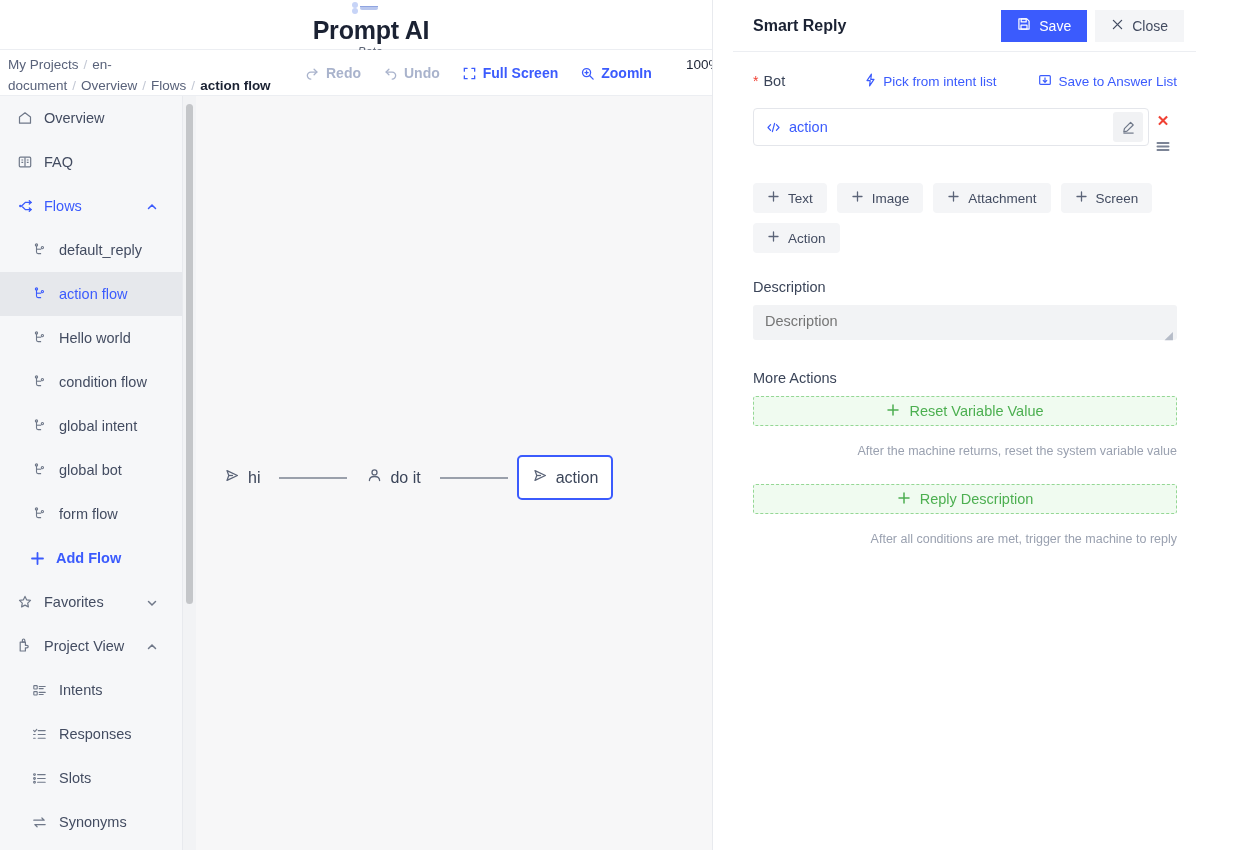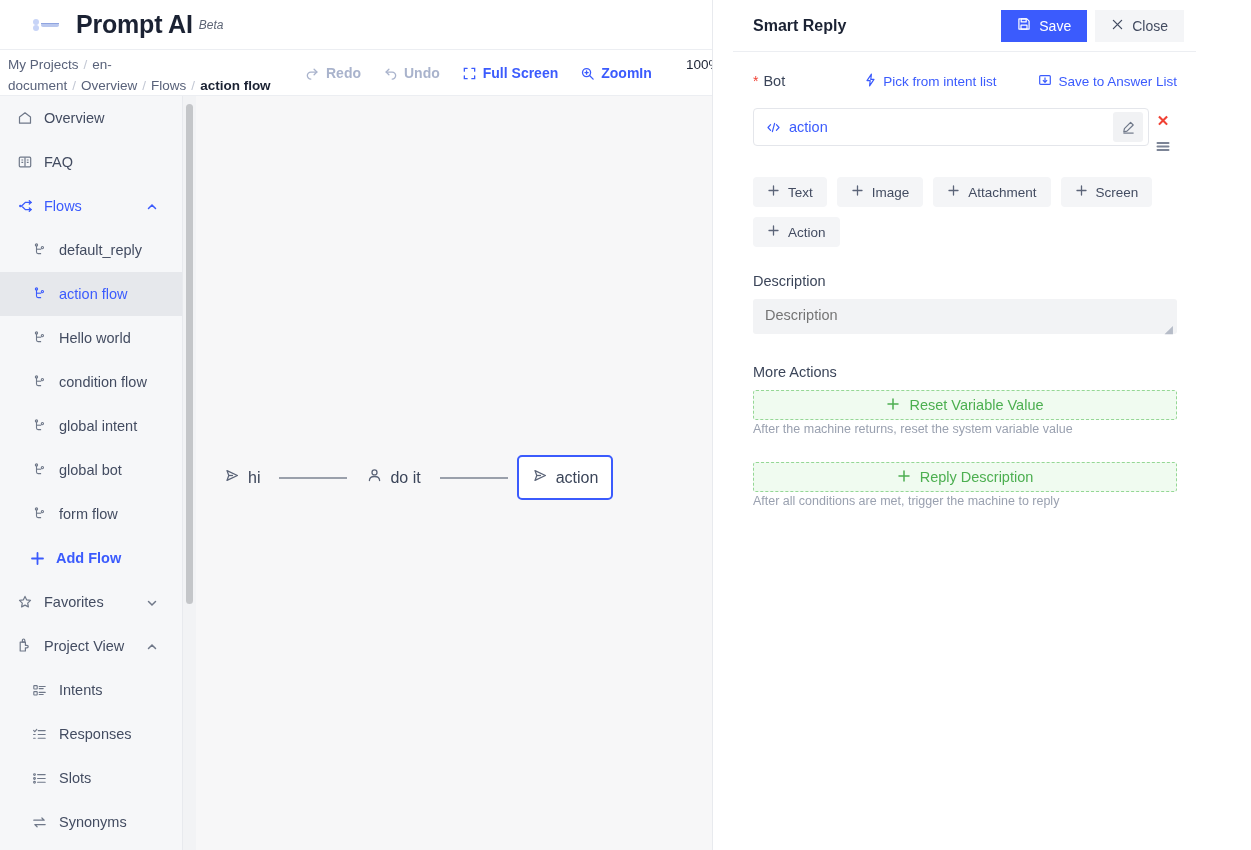--- a/index.html
+++ b/index.html
@@ -8,22 +8,23 @@
     font-family: "Liberation Sans", sans-serif;
     background: #ffffff;
     overflow: hidden;
     color: #3b4559;
   }
   #app { position: relative; width: 1251px; height: 850px; }
 
   
   .topbar {
     position: absolute; left: 0; top: 0; width: 712px; height: 50px;
-    background: #fff; display: flex; align-items: center; padding-left: 28px;
+    background: #fff; display: flex; align-items: center; padding-left: 22px;
     border-bottom: 1px solid #eceef2;
+    flex-direction: column;
   }
   .logo-box { width: 40px; height: 22px; display: flex; align-items: center; justify-content: center; }
   .logo-box svg { display: block; }
   .app-title {
     font-size: 25px; font-weight: 700; color: #1b2233; letter-spacing: -0.2px;
     margin-left: 8px;
   }
   .app-beta { font-size: 12px; font-style: italic; color: #5d6576; margin-left: 6px; font-weight: 400; }
 
   
@@ -121,21 +122,21 @@
   }
   .bot-input .code-ico { margin-right: 8px; display: flex; }
   .bot-val { flex: 1; font-size: 14.5px; color: #3b5bfd; }
   .edit-btn {
     width: 30px; height: 30px; background: #f1f2f4; border-radius: 3px;
     display: flex; align-items: center; justify-content: center; cursor: pointer; margin-right: 3px;
   }
   .side-icons { width: 28px; display: flex; flex-direction: column; align-items: center; gap: 11px; padding-top: 5px; }
   .x-ico { color: #f04134; font-size: 15px; line-height: 1; cursor: pointer; font-weight: 600; }
 
-  .chips { display: flex; flex-wrap: wrap; gap: 10px; margin-top: 20px; max-width: 460px; align-items: center; }
+  .chips { display: flex; flex-wrap: wrap; gap: 10px; margin-top: 26px; max-width: 460px; align-items: center; }
   .chip {
     background: #f4f5f7; border-radius: 4px; height: 30px; padding: 0 14px;
     display: flex; align-items: center; gap: 8px; font-size: 13.5px; color: #434c61; cursor: pointer;
   }
 
   .sec-label { font-size: 14.5px; color: #3b4559; margin-top: 26px; margin-bottom: 10px; }
   .desc-area {
     width: 100%; height: 35px; background: #f2f3f5; border: none; border-radius: 3px;
     padding: 8px 12px; font-size: 14.5px; color: #9aa1b0; resize: none;
     font-family: "Liberation Sans", sans-serif; position: relative;
@@ -143,21 +144,21 @@
   .desc-grip {
     position: absolute; right: 4px; bottom: 2px; color: #b6bcc8; font-size: 11px; pointer-events: none;
   }
   .desc-wrap { position: relative; }
 
   .green-btn {
     height: 30px; background: #f0fbf0; border: 1px dashed #95d795; border-radius: 3px;
     display: flex; align-items: center; justify-content: center; gap: 9px;
     font-size: 14.5px; color: #4caf50; cursor: pointer; margin-top: 8px;
   }
-  .green-hint { font-size: 12.5px; color: #9aa1b0; margin-top: 2px; }
+  .green-hint { font-size: 12.5px; color: #9aa1b0; margin-top: 18px; text-align: right; }
   .spacer-16 { height: 18px; }
 </style>
 </head>
 <body>
 
 <div id="app">
 
   <div class="topbar">
     <div class="logo-box">
       <svg width="36" height="16" viewBox="0 0 36 16">

